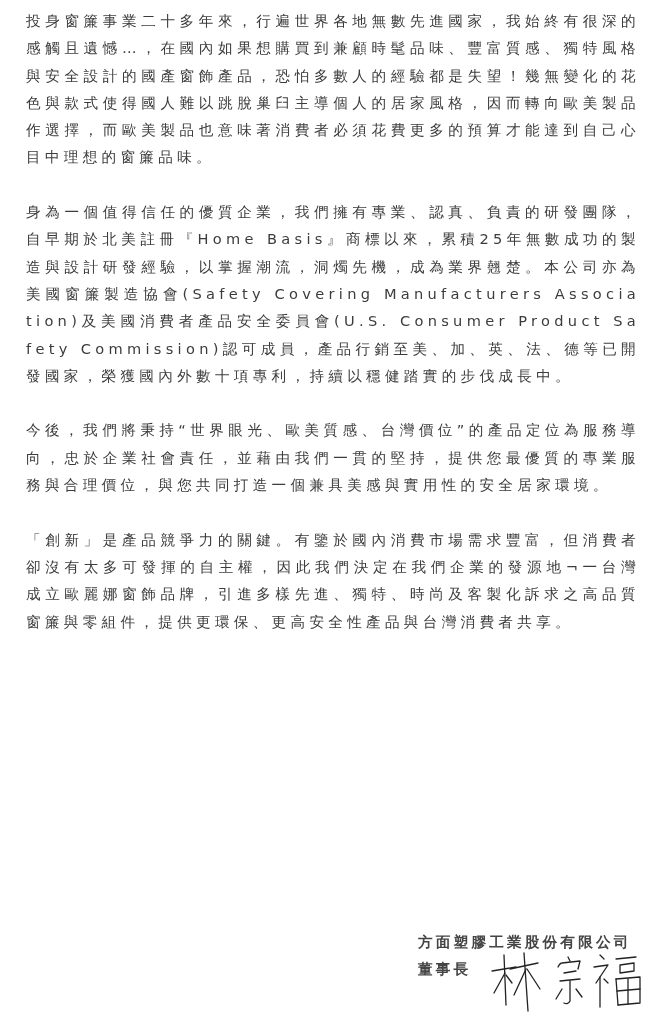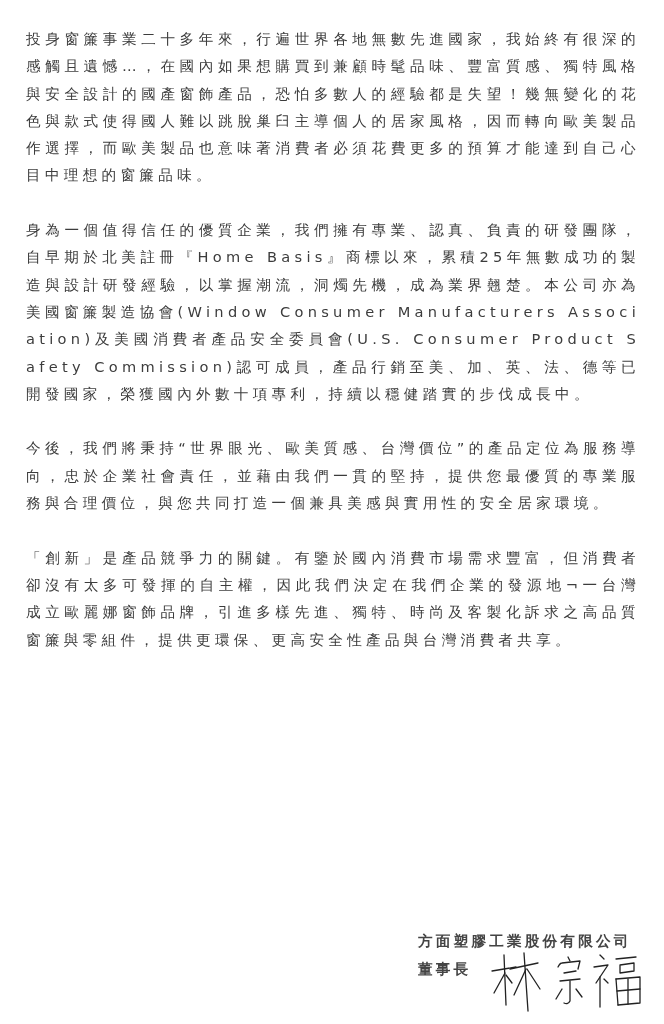--- a/index.html
+++ b/index.html
@@ -2,52 +2,52 @@
 <html><head>
 <meta charset="utf-8">
 <style>
   html, body { margin: 0; padding: 0; background: #ffffff; }
   body {
     width: 664px; height: 1024px; position: relative; overflow: hidden;
     font-family: "DejaVu Sans", "Liberation Sans", sans-serif;
     color: #3c3c3c;
   }
   .doc {
-    position: absolute; left: 26px; top: 25px; width: 614px;
+    position: absolute; left: 26px; top: 7px; width: 614px;
   }
   .para {
     margin: 0 0 27.3px 0;
     font-size: 14.6px;
     line-height: 27.3px;
     letter-spacing: 4.3px;
     text-align: justify;
     text-align-last: left;
     word-break: break-all;
   }
   .signoff {
     position: absolute; left: 418px; top: 928px; width: 230px;
   }
   .company {
     font-size: 14.6px; letter-spacing: 3.2px; line-height: 27.3px;
-    white-space: nowrap; font-weight: bold; color: #444; font-family: Liberation Serif, serif;
+    white-space: nowrap; font-weight: bold; color: #444;
   }
   .title-row { position: relative; height: 60px; text-decoration: underline; }
   .title {
     font-size: 14.6px; letter-spacing: 3.2px; line-height: 27.3px;
     font-weight: bold; color: #444; position: absolute; left: 0; top: 0;
   }
   .signature { position: absolute; left: 70px; top: -6px; width: 160px; height: 66px; }
   .signature path { fill: none; stroke: #222; stroke-width: 1.3; stroke-linecap: round; stroke-linejoin: round; }
 </style>
 </head>
 <body>
 
 <div class="doc">
   <p class="para">投身窗簾事業二十多年來，行遍世界各地無數先進國家，我始終有很深的感觸且遺憾…，在國內如果想購買到兼顧時髦品味、豐富質感、獨特風格與安全設計的國產窗飾產品，恐怕多數人的經驗都是失望！幾無變化的花色與款式使得國人難以跳脫巢臼主導個人的居家風格，因而轉向歐美製品作選擇，而歐美製品也意味著消費者必須花費更多的預算才能達到自己心目中理想的窗簾品味。</p>
-  <p class="para">身為一個值得信任的優質企業，我們擁有專業、認真、負責的研發團隊，自早期於北美註冊『Home Basis』商標以來，累積25年無數成功的製造與設計研發經驗，以掌握潮流，洞燭先機，成為業界翹楚。本公司亦為美國窗簾製造協會(Window Consumer Manufacturers Association)及美國消費者產品安全委員會(U.S. Consumer Product Safety Commission)認可成員，產品行銷至美、加、英、法、德等已開發國家，榮獲國內外數十項專利，持續以穩健踏實的步伐成長中。</p>
+  <p class="para">身為一個值得信任的優質企業，我們擁有專業、認真、負責的研發團隊，自早期於北美註冊『Home Basis』商標以來，累積25年無數成功的製造與設計研發經驗，以掌握潮流，洞燭先機，成為業界翹楚。本公司亦為美國窗簾製造協會(Safety Covering Manufacturers Association)及美國消費者產品安全委員會(U.S. Consumer Product Safety Commission)認可成員，產品行銷至美、加、英、法、德等已開發國家，榮獲國內外數十項專利，持續以穩健踏實的步伐成長中。</p>
   <p class="para">今後，我們將秉持“世界眼光、歐美質感、台灣價位”的產品定位為服務導向，忠於企業社會責任，並藉由我們一貫的堅持，提供您最優質的專業服務與合理價位，與您共同打造一個兼具美感與實用性的安全居家環境。</p>
   <p class="para">「創新」是產品競爭力的關鍵。有鑒於國內消費市場需求豐富，但消費者卻沒有太多可發揮的自主權，因此我們決定在我們企業的發源地¬一台灣成立歐麗娜窗飾品牌，引進多樣先進、獨特、時尚及客製化訴求之高品質窗簾與零組件，提供更環保、更高安全性產品與台灣消費者共享。</p>
 </div>
 
 <div class="signoff">
   <div class="company">方面塑膠工業股份有限公司</div>
   <div class="title-row">
     <span class="title">董事長</span>
     <svg class="signature" viewBox="0 0 160 66">
 

